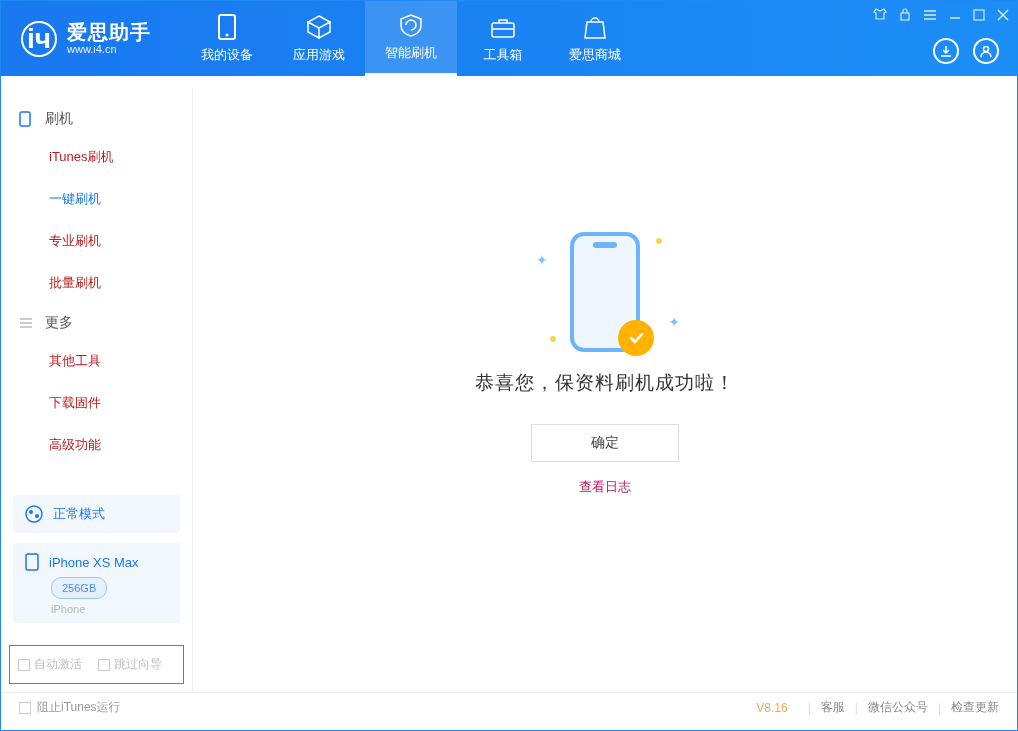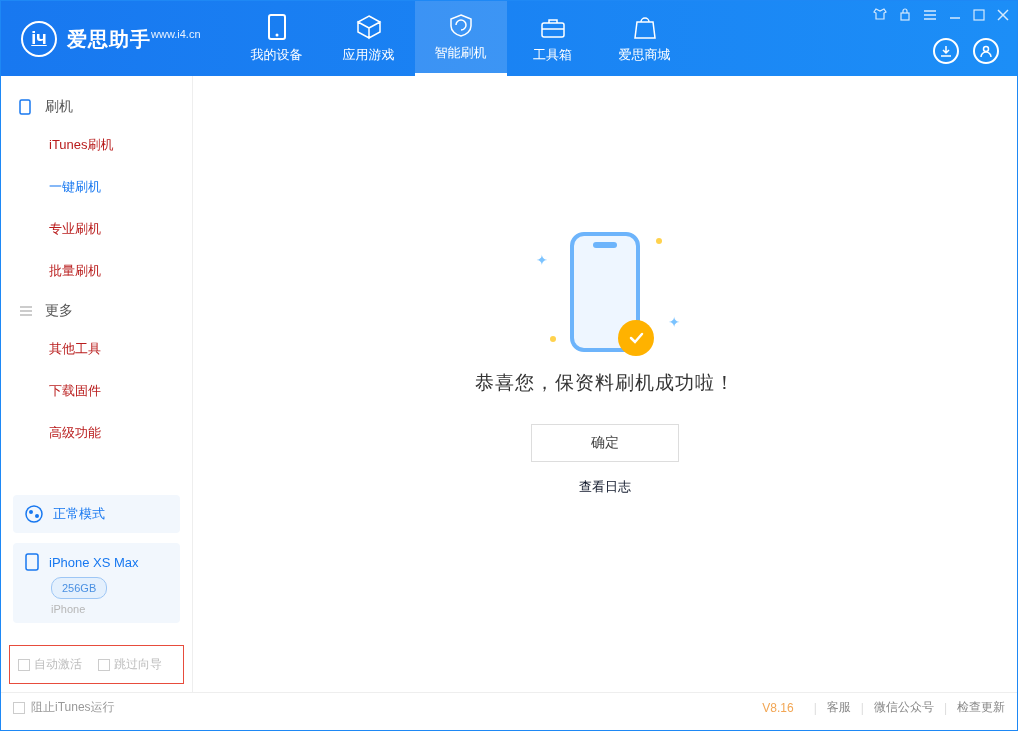--- a/index.html
+++ b/index.html
@@ -1,39 +1,39 @@
 <!DOCTYPE html>
 <html><head>
 <meta charset="utf-8">
 <style>
 * { margin: 0; padding: 0; box-sizing: border-box; font-family: "Microsoft YaHei", Arial, sans-serif; }
 body { background: #fff; width: 1018px; height: 731px; overflow: hidden; border: 1px solid #1e88f5; }
 
 
 .header { height: 75px; background: linear-gradient(to right, #1878f0, #1c8ef7); display: flex; align-items: center; position: relative; }
 .logo-area { display: flex; align-items: center; padding: 0 20px; color: #fff; }
-.logo-icon { width: 36px; height: 36px; border: 2px solid #fff; border-radius: 50%; display: flex; align-items: center; justify-content: center; font-weight: bold; font-size: 18px; margin-right: 10px; text-decoration: underline; }
-.logo-text { display: flex; flex-direction: row; line-height: 1.1; }
+.logo-icon { width: 36px; height: 36px; border: 2px solid #fff; border-radius: 50%; display: flex; align-items: center; justify-content: center; font-weight: bold; font-size: 28px; margin-right: 10px; }
+.logo-text { display: flex; flex-direction: column; line-height: 1.1; }
 .logo-title { font-size: 20px; font-weight: bold; letter-spacing: 1px; }
 .logo-sub { font-size: 11px; opacity: 0.9; }
 
 .nav { display: flex; height: 100%; margin-left: 10px; }
 .nav-tab { width: 92px; height: 100%; display: flex; flex-direction: column; align-items: center; justify-content: center; color: #fff; font-size: 13px; cursor: pointer; position: relative; }
 .nav-tab.active { background: rgba(255,255,255,0.15); border-bottom: 3px solid #fff; }
 .nav-tab .nav-icon { width: 26px; height: 26px; margin-bottom: 6px; display: flex; align-items: center; justify-content: center; }
 .nav-tab svg { fill: #fff; }
 
 .window-controls { position: absolute; right: 8px; top: 6px; display: flex; gap: 12px; color: #fff; font-size: 14px; align-items: center; }
 .window-controls span, .window-controls svg { cursor: pointer; opacity: 0.9; }
 .header-right-icons { position: absolute; right: 18px; bottom: 12px; display: flex; gap: 14px; }
 .circle-btn { width: 26px; height: 26px; border: 2px solid #fff; border-radius: 50%; display: flex; align-items: center; justify-content: center; cursor: pointer; }
 
 
 .body { display: flex; height: 616px; }
-.sidebar { width: 192px; border-right: 1px solid #eee; display: flex; flex-direction: column; }
+.sidebar { width: 192px; border-right: 1px solid #eee; display: flex; flex-direction: column; margin-top: 12px; }
 .sidebar-scroll { flex: 1; padding-top: 12px; }
 .side-section { padding: 10px 18px 8px; display: flex; align-items: center; color: #555; font-size: 14px; }
 .side-section .sec-icon { width: 16px; height: 16px; margin-right: 10px; display: flex; align-items: center; }
 .side-item { padding: 12px 20px 12px 48px; font-size: 13px; color: #b91c1c; cursor: pointer; }
 .side-item.active { color: #1878f0; }
 
 .device-cards { padding: 6px 12px; }
 .device-card { background: #f2f7fd; border-radius: 4px; padding: 10px 12px; margin-bottom: 10px; display: flex; align-items: center; font-size: 13px; color: #1878f0; cursor: pointer; }
 .device-card .card-icon { margin-right: 10px; display: flex; }
 .device-card.stacked { display: block; font-size: 13px; color: #1878f0; padding: 10px 12px 8px; }
@@ -53,24 +53,24 @@
 .check-badge { position: absolute; right: -14px; bottom: -4px; width: 36px; height: 36px; background: #ffb200; border-radius: 50%; display: flex; align-items: center; justify-content: center; }
 .sparkle { position: absolute; color: #7bc3ff; font-size: 14px; }
 .sparkle.s1 { left: -34px; top: 20px; }
 .sparkle.s2 { right: -40px; bottom: 22px; }
 .dot { position: absolute; width: 6px; height: 6px; background: #ffd24d; border-radius: 50%; }
 .dot.d1 { left: -20px; bottom: 10px; }
 .dot.d2 { right: -22px; top: 6px; }
 
 .success-text { font-size: 19px; color: #333; margin-bottom: 28px; letter-spacing: 1px; }
 .ok-btn { width: 148px; height: 38px; border: 1px solid #ddd; background: #fff; font-size: 14px; color: #444; cursor: pointer; margin-bottom: 16px; }
-.log-link { font-size: 13px; color: #0f172a; cursor: pointer; }
-
-
-.footer { height: 30px; border-top: 1px solid #eee; display: flex; align-items: center; padding: 0 12px; font-size: 12px; color: #999; }
+.log-link { font-size: 13px; color: #be185d; cursor: pointer; }
+
+
+.footer { height: 30px; border-top: 1px solid #eee; display: flex; align-items: center; padding: 0 18px; font-size: 12px; color: #999; }
 .footer .left { display: flex; align-items: center; gap: 6px; cursor: pointer; }
 .footer .left .box { width: 12px; height: 12px; border: 1px solid #ccc; }
 .footer .right { margin-left: auto; display: flex; align-items: center; gap: 10px; }
 .footer .version { color: #f2a654; margin-right: 10px; }
 .footer .sep { color: #ddd; }
 .footer .flink { color: #888; cursor: pointer; }
 </style>
 </head>
 <body>
 

